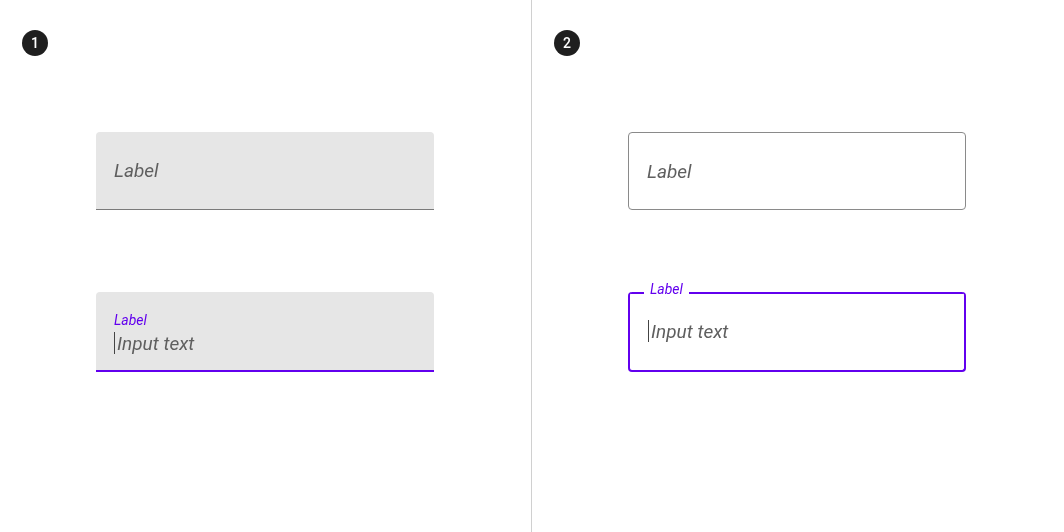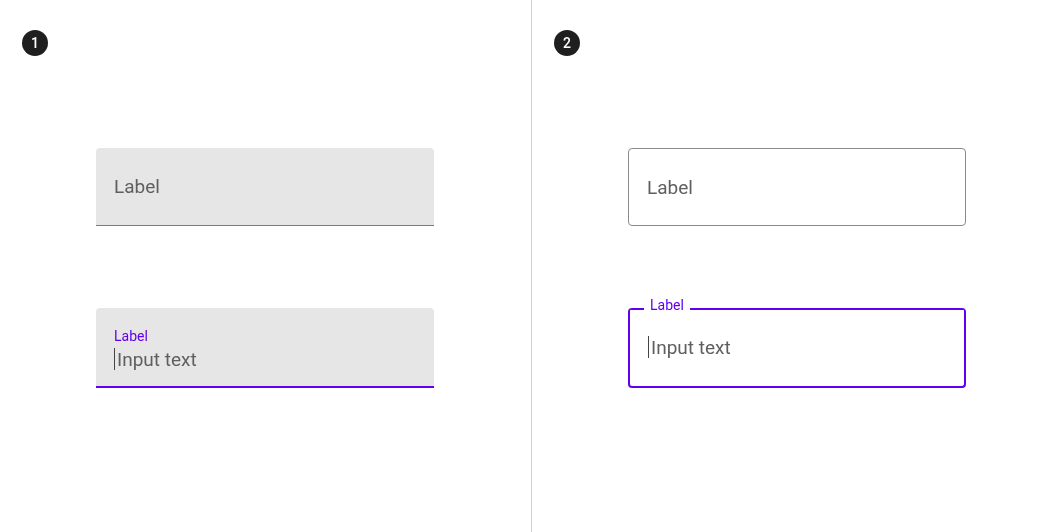--- a/index.html
+++ b/index.html
@@ -31,22 +31,23 @@
       color: #fff;
       display: flex;
       align-items: center;
       justify-content: center;
       font-size: 14px;
       font-weight: 500;
     }
     .fields {
       position: absolute;
       left: 96px;
-      top: 148px;
+      top: 132px;
       width: 338px;
+      font-style: italic;
     }
 
     
     .filled-idle {
       background: #e6e6e6;
       border-top-left-radius: 4px;
       border-top-right-radius: 4px;
       border-bottom: 1px solid #7a7a7a;
       height: 78px;
       display: flex;

